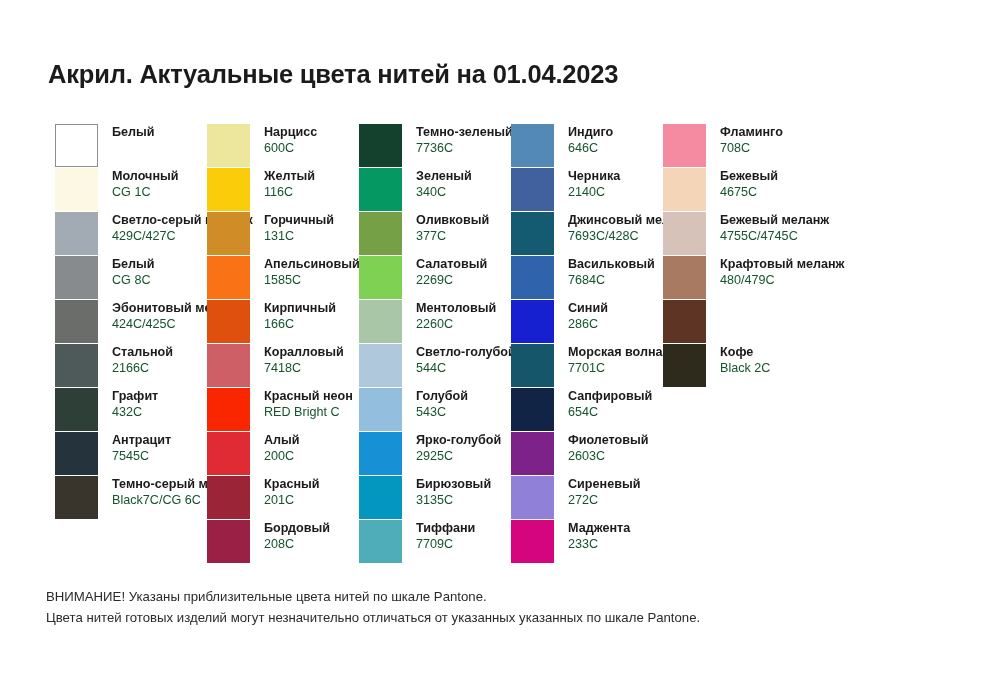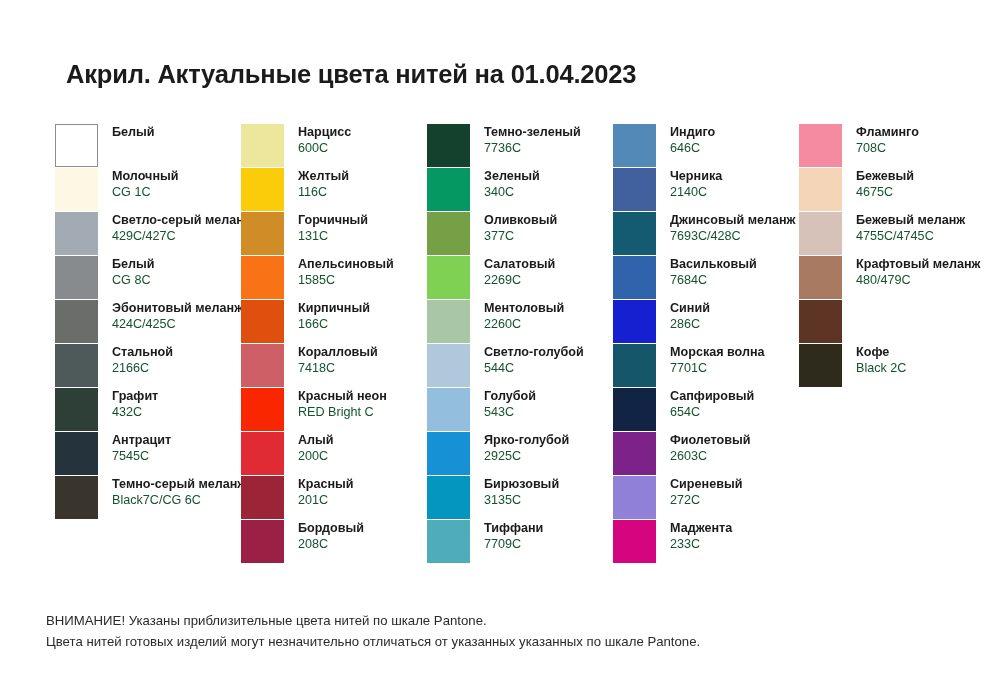--- a/index.html
+++ b/index.html
@@ -17,41 +17,41 @@
     position: relative;
   }
   #page {
     position: relative;
     width: 1000px;
     height: 683px;
     background: #ffffff;
   }
   #title {
     position: absolute;
-    left: 66px;
+    left: 48px;
     top: 60px;
     font-size: 25.5px;
     font-weight: bold;
     letter-spacing: -0.2px;
     color: #1b1b1b;
     white-space: nowrap;
   }
   #grid {
     position: absolute;
     left: 55px;
     top: 124px;
     width: 900px;
     display: flex;
     flex-direction: row;
     align-items: flex-start;
   }
   .column {
     display: flex;
     flex-direction: column;
-    width: 186px;
+    width: 152px;
     flex: 0 0 auto;
   }
   .column.last {
     width: 185px;
   }
   .row {
     display: flex;
     flex-direction: row;
     align-items: flex-start;
     height: 44px;
@@ -83,21 +83,21 @@
   }
   .ccode {
     font-size: 12.6px;
     font-weight: normal;
     color: #14532d;
     white-space: nowrap;
   }
   #footer {
     position: absolute;
     left: 46px;
-    top: 610px;
+    top: 586px;
     font-size: 13.2px;
     line-height: 21px;
     color: #2a2a2a;
   }
   #footer div { white-space: nowrap; }
 </style>
 </head>
 <body>
 
 <div id="page">

